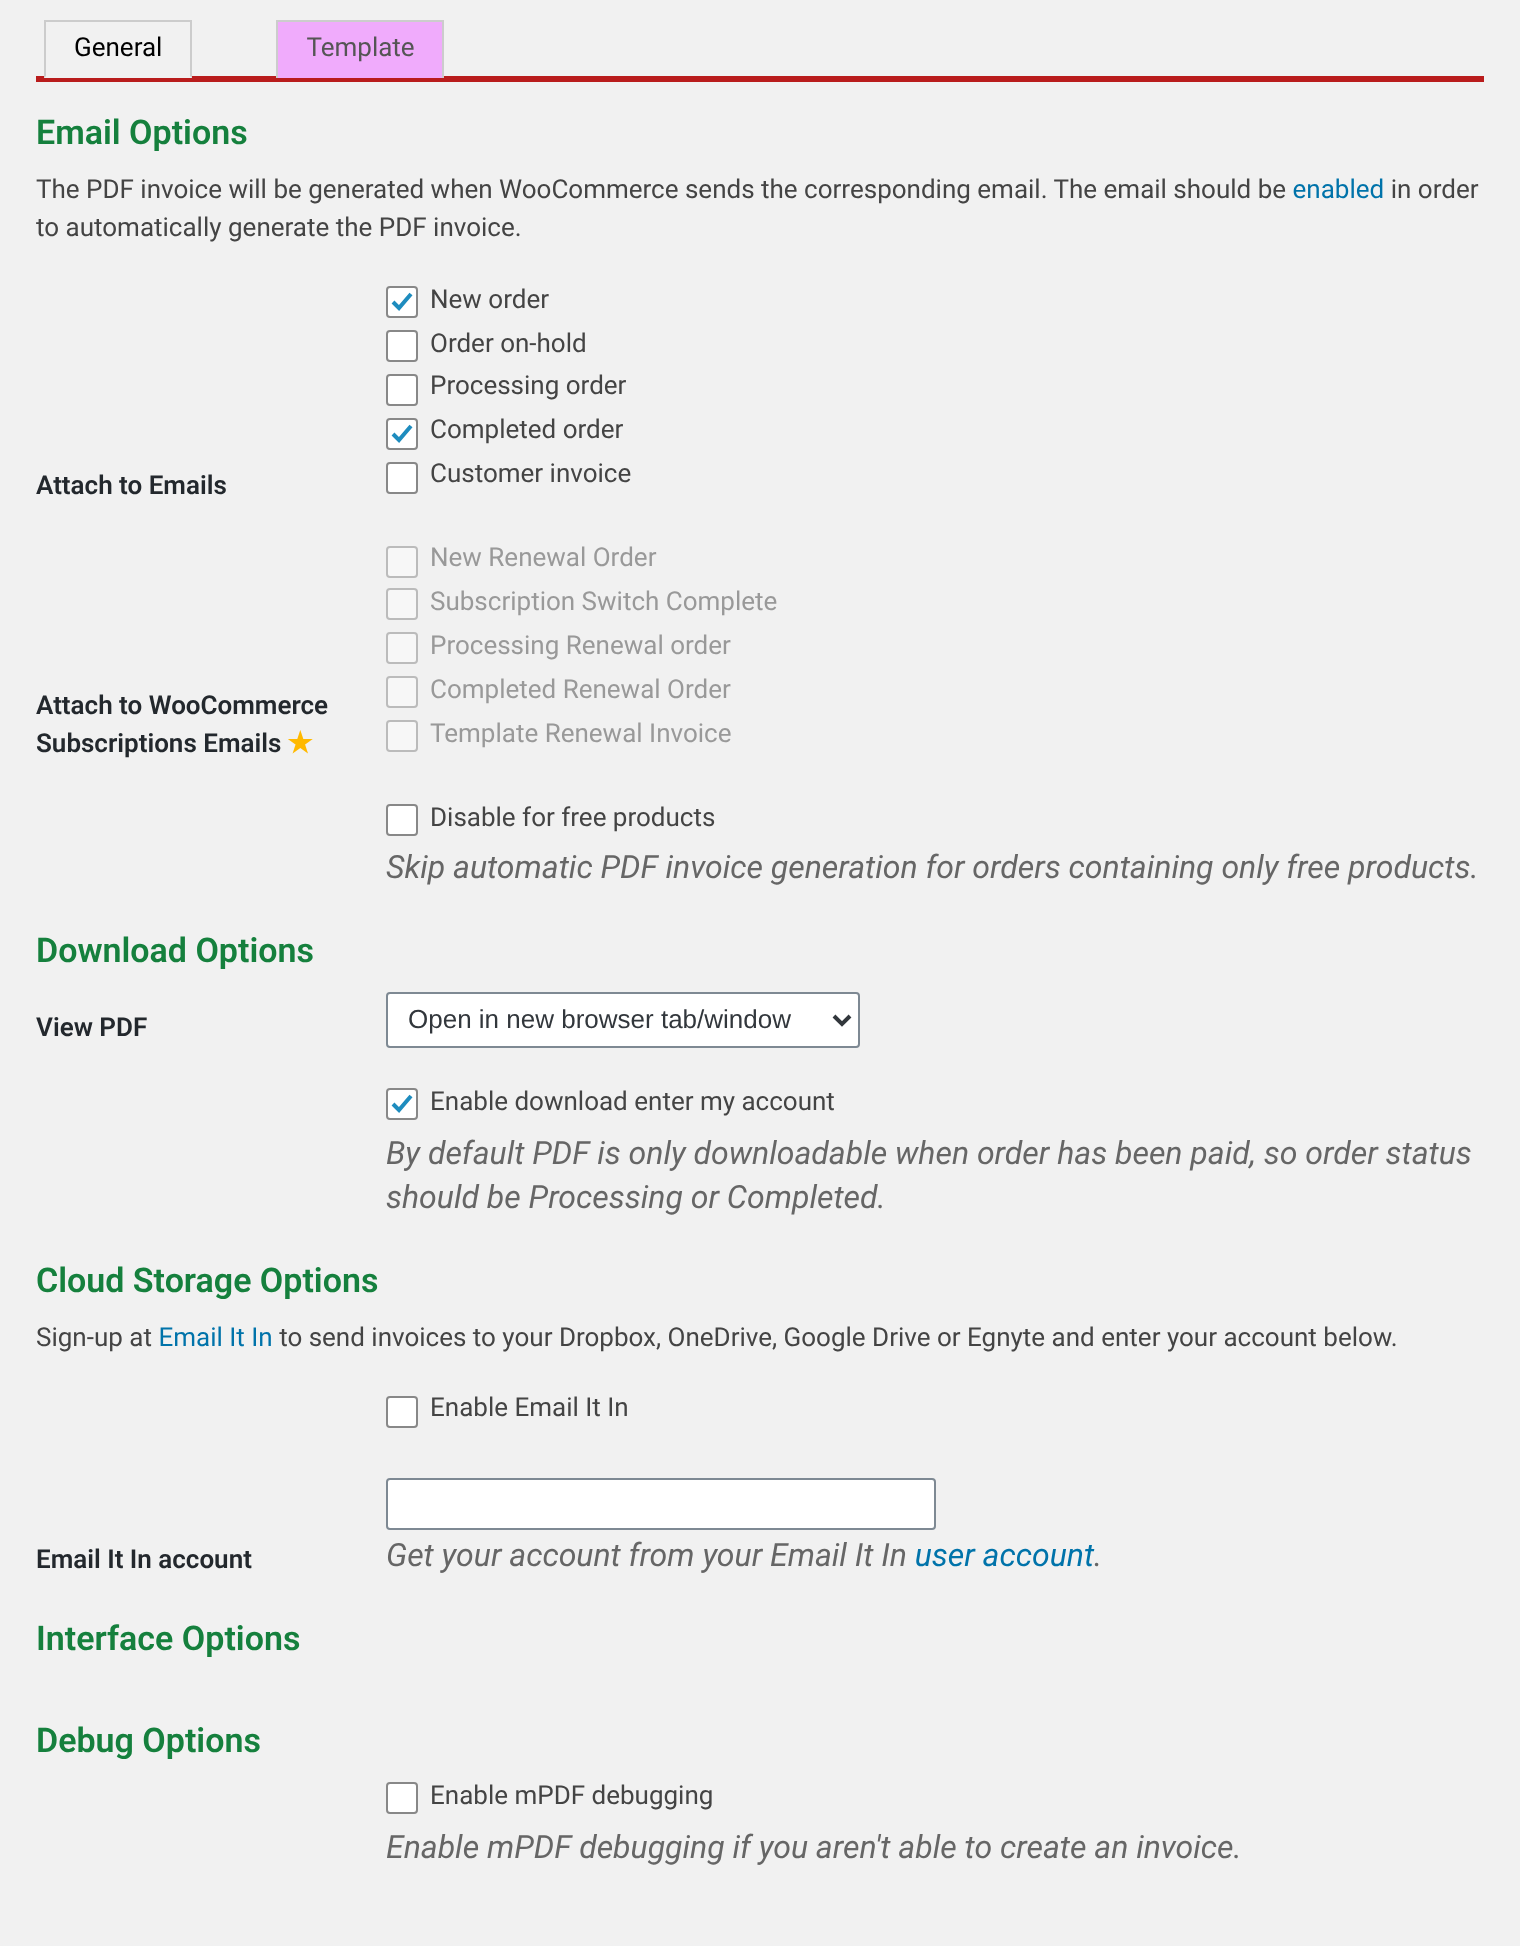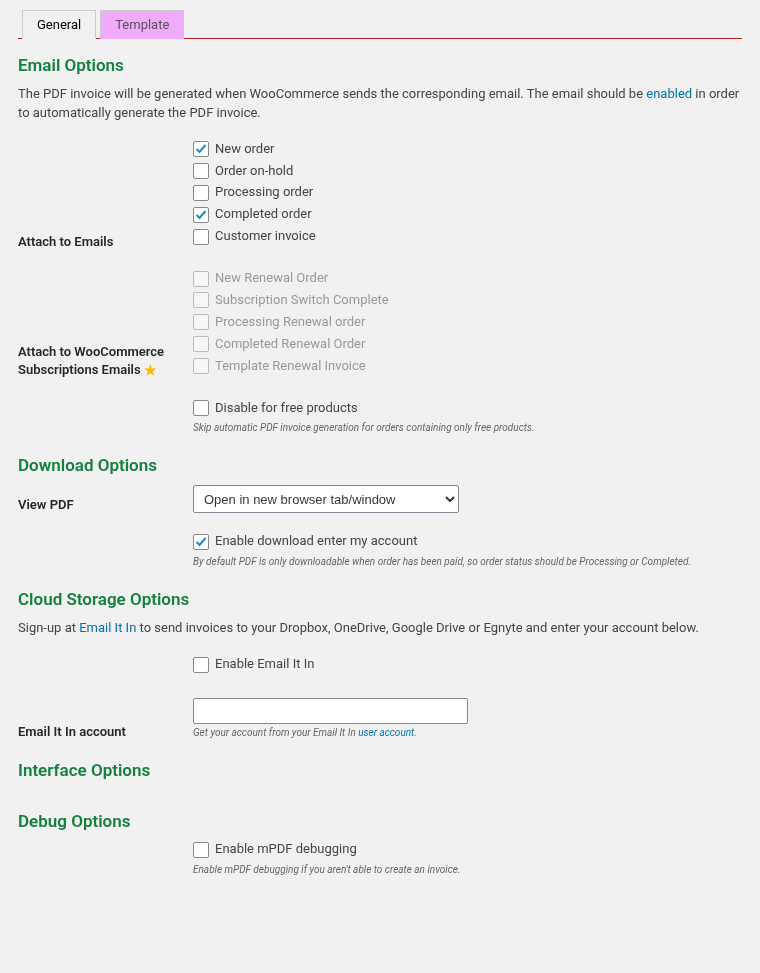--- a/index.html
+++ b/index.html
@@ -10,23 +10,24 @@
     font-size: 13px;
     color: #23282d;
     background: #f1f1f1;
     width: 760px;
   }
   .wrap {
     background: #f1f1f1;
     padding: 10px 18px 20px 18px;
   }
   .nav-tabs {
-    border-bottom: 1px solid #b91c1c;
+    border-bottom: 3px solid #b91c1c;
     margin-bottom: 4px;
     display: flex;
+    gap: 38px;
   }
   .nav-tab {
     display: inline-block;
     padding: 6px 14px;
     font-size: 13px;
     color: #555;
     background: #f0abfc;
     border: 1px solid #ccc;
     border-bottom: none;
     margin-left: 4px;
@@ -87,28 +88,28 @@
     background: #fff;
     display: inline-flex;
     align-items: center;
     justify-content: center;
     flex-shrink: 0;
   }
   .cb.disabled { border-color:#bbb; background:#f7f7f7; }
   .cb svg { width: 12px; height: 12px; display:none; }
   .cb.checked svg { display:block; }
   .helptext {
-    font-size: 10px;
+    font-size: 16px;
     font-style: italic;
     color: #666;
     margin-top: 2px;
     line-height: 1.4;
   }
   select.sel {
-    width: 266px;
+    width: 237px;
     height: 28px;
     border: 1px solid #7e8993;
     border-radius: 2px;
     font-size: 13px;
     padding: 2px 6px;
     background: #fff;
     color: #32373c;
   }
   input.txt {
     width: 275px;

